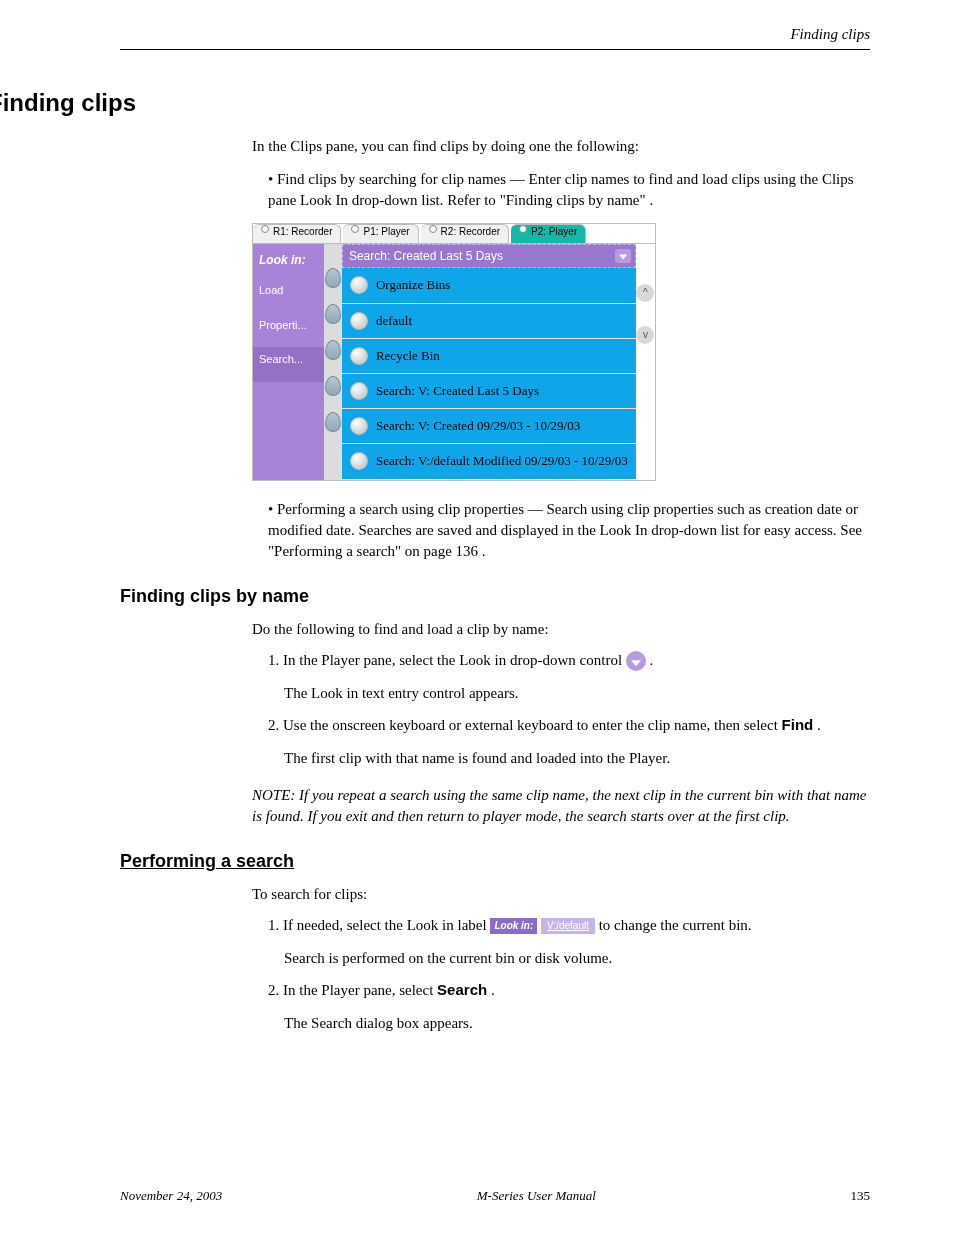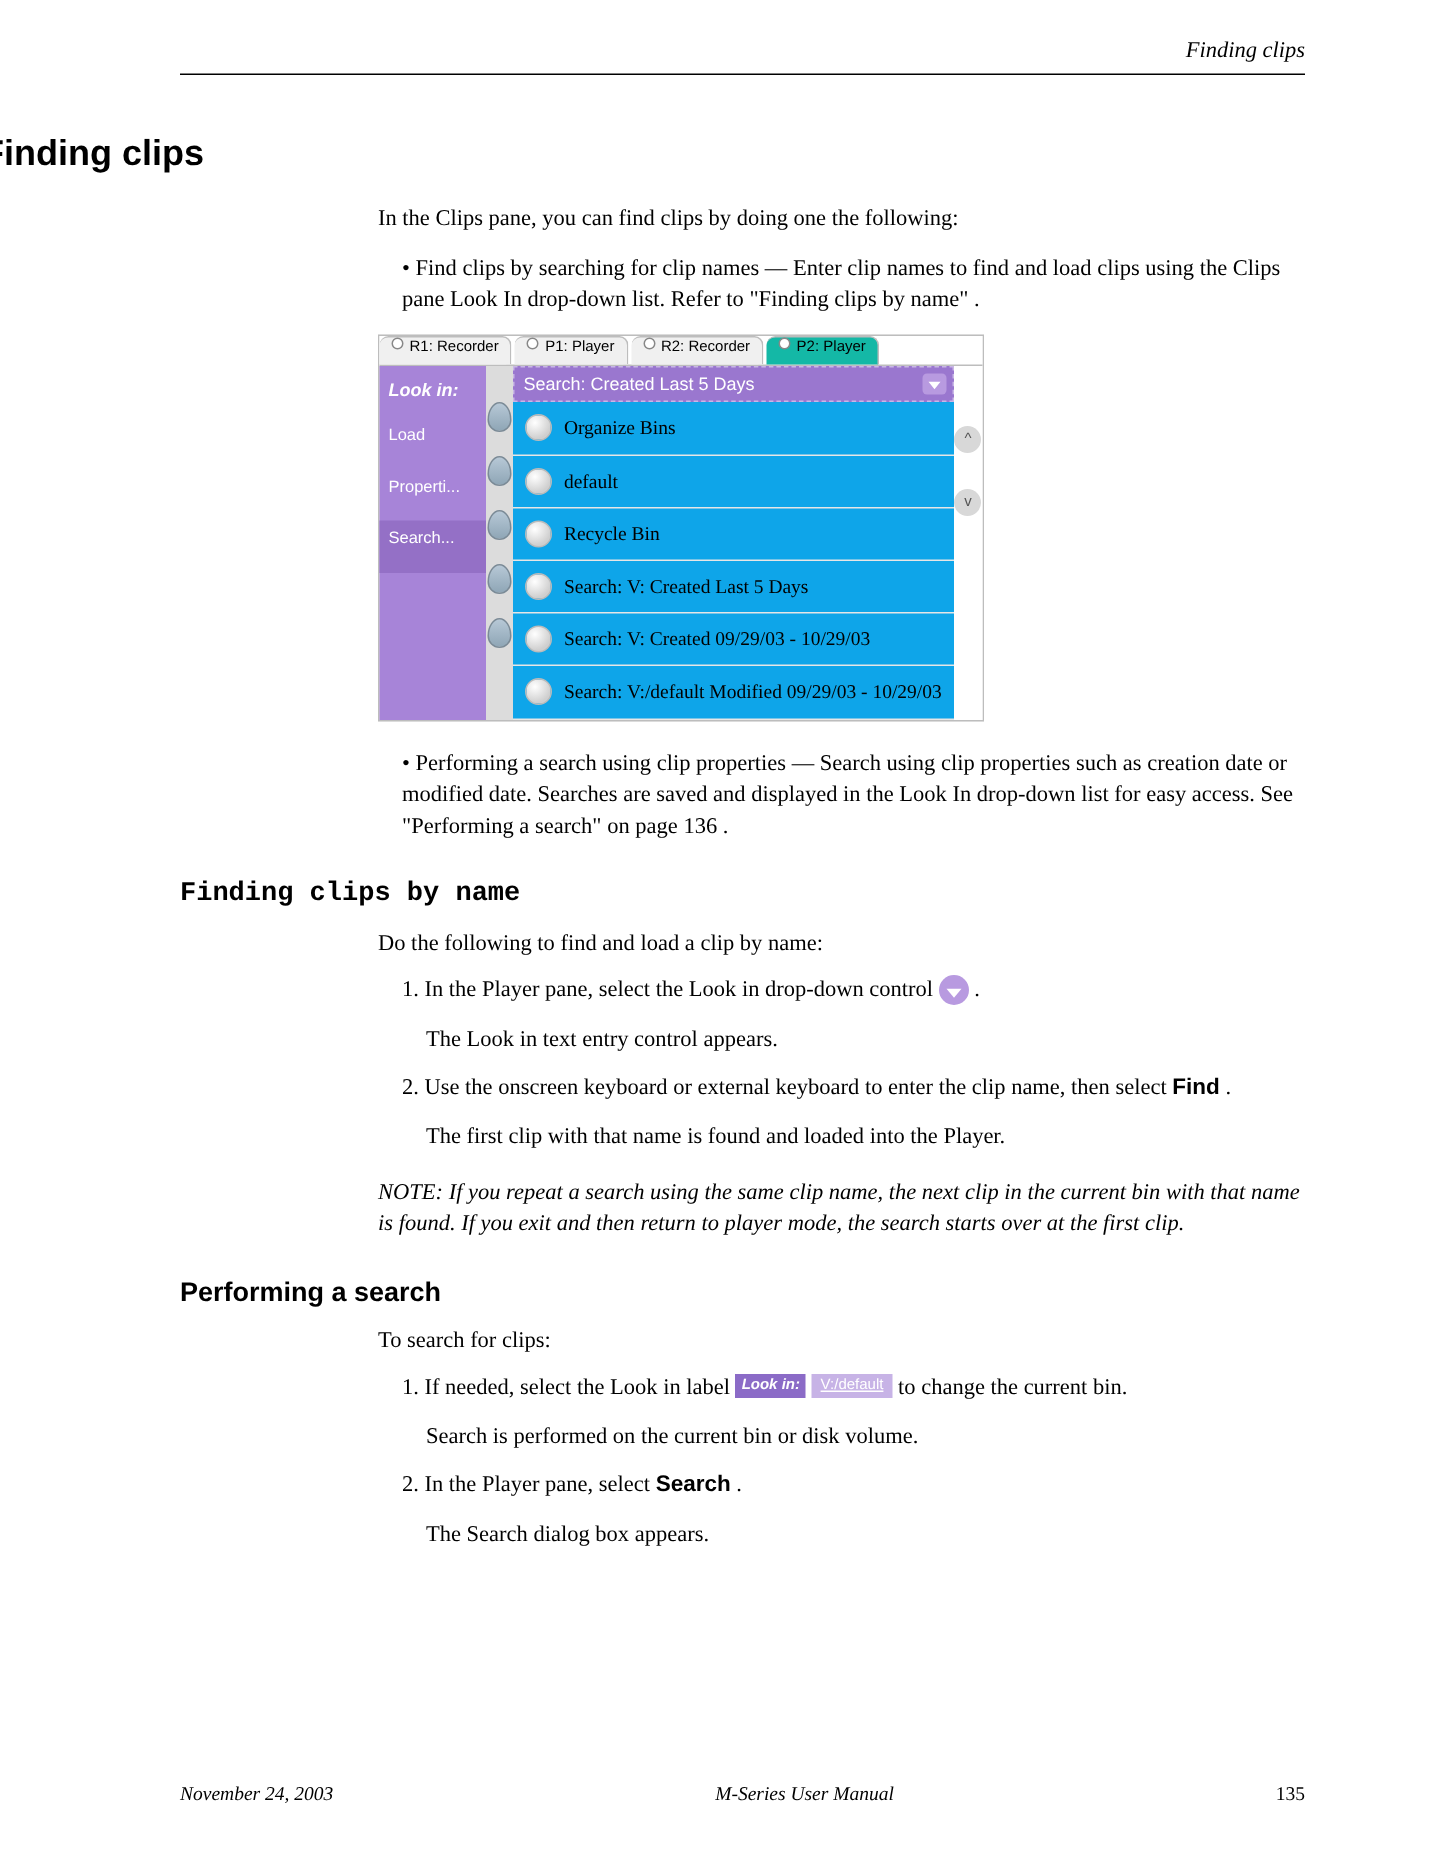--- a/index.html
+++ b/index.html
@@ -339,21 +339,21 @@
         </div>
       </div>
     </div>
 
     <p class="substep">
       <span>• Performing a search using clip properties — Search using clip properties such as creation date or modified date. Searches are saved and displayed in the Look In drop-down list for easy access. See </span>
       <span>"Performing a search" on page 136</span>
       <span>.</span>
     </p>
 
-    <p style="font-family: Liberation Mono, monospace; font-weight: bold; font-size: 18px; margin: 22px 0 10px -132px;">Finding clips by name</p>
+    <p style="font-family: Liberation Sans, sans-serif; font-weight: bold; font-size: 18px; margin: 22px 0 10px -132px;">Finding clips by name</p>
 
     <p class="step">Do the following to find and load a clip by name:</p>
 
     <p class="substep">
       <span>1.</span>
       <span>In the Player pane, select the Look in drop-down control </span>
       <span class="drop-circle"></span>
       <span>.</span>
     </p>
     <p class="subsub">The Look in text entry control appears.</p>
@@ -364,21 +364,21 @@
       <b style="font-family: Arial, sans-serif;">Find</b>
       <span>.</span>
     </p>
     <p class="subsub">The first clip with that name is found and loaded into the Player.</p>
 
     <p class="note">
       <span class="note-label">NOTE: </span>
       <i>If you repeat a search using the same clip name, the next clip in the current bin with that name is found. If you exit and then return to player mode, the search starts over at the first clip.</i>
     </p>
 
-    <p style="font-family: Arial, sans-serif; font-weight: bold; font-size: 18px; margin: 22px 0 10px -132px;">Performing a search</p>
+    <p style="font-family: Arial, sans-serif; font-weight: bold; font-size: 18px; margin: 22px 0 10px -132px; text-decoration: underline;">Performing a search</p>
 
     <p class="step">To search for clips:</p>
 
     <p class="substep">
       <span>1.</span>
       <span>If needed, select the Look in label </span>
       <span class="lookin-badge small">
         <span class="lbl">Look in:</span>
         <span class="val">V:/default</span>
       </span>

